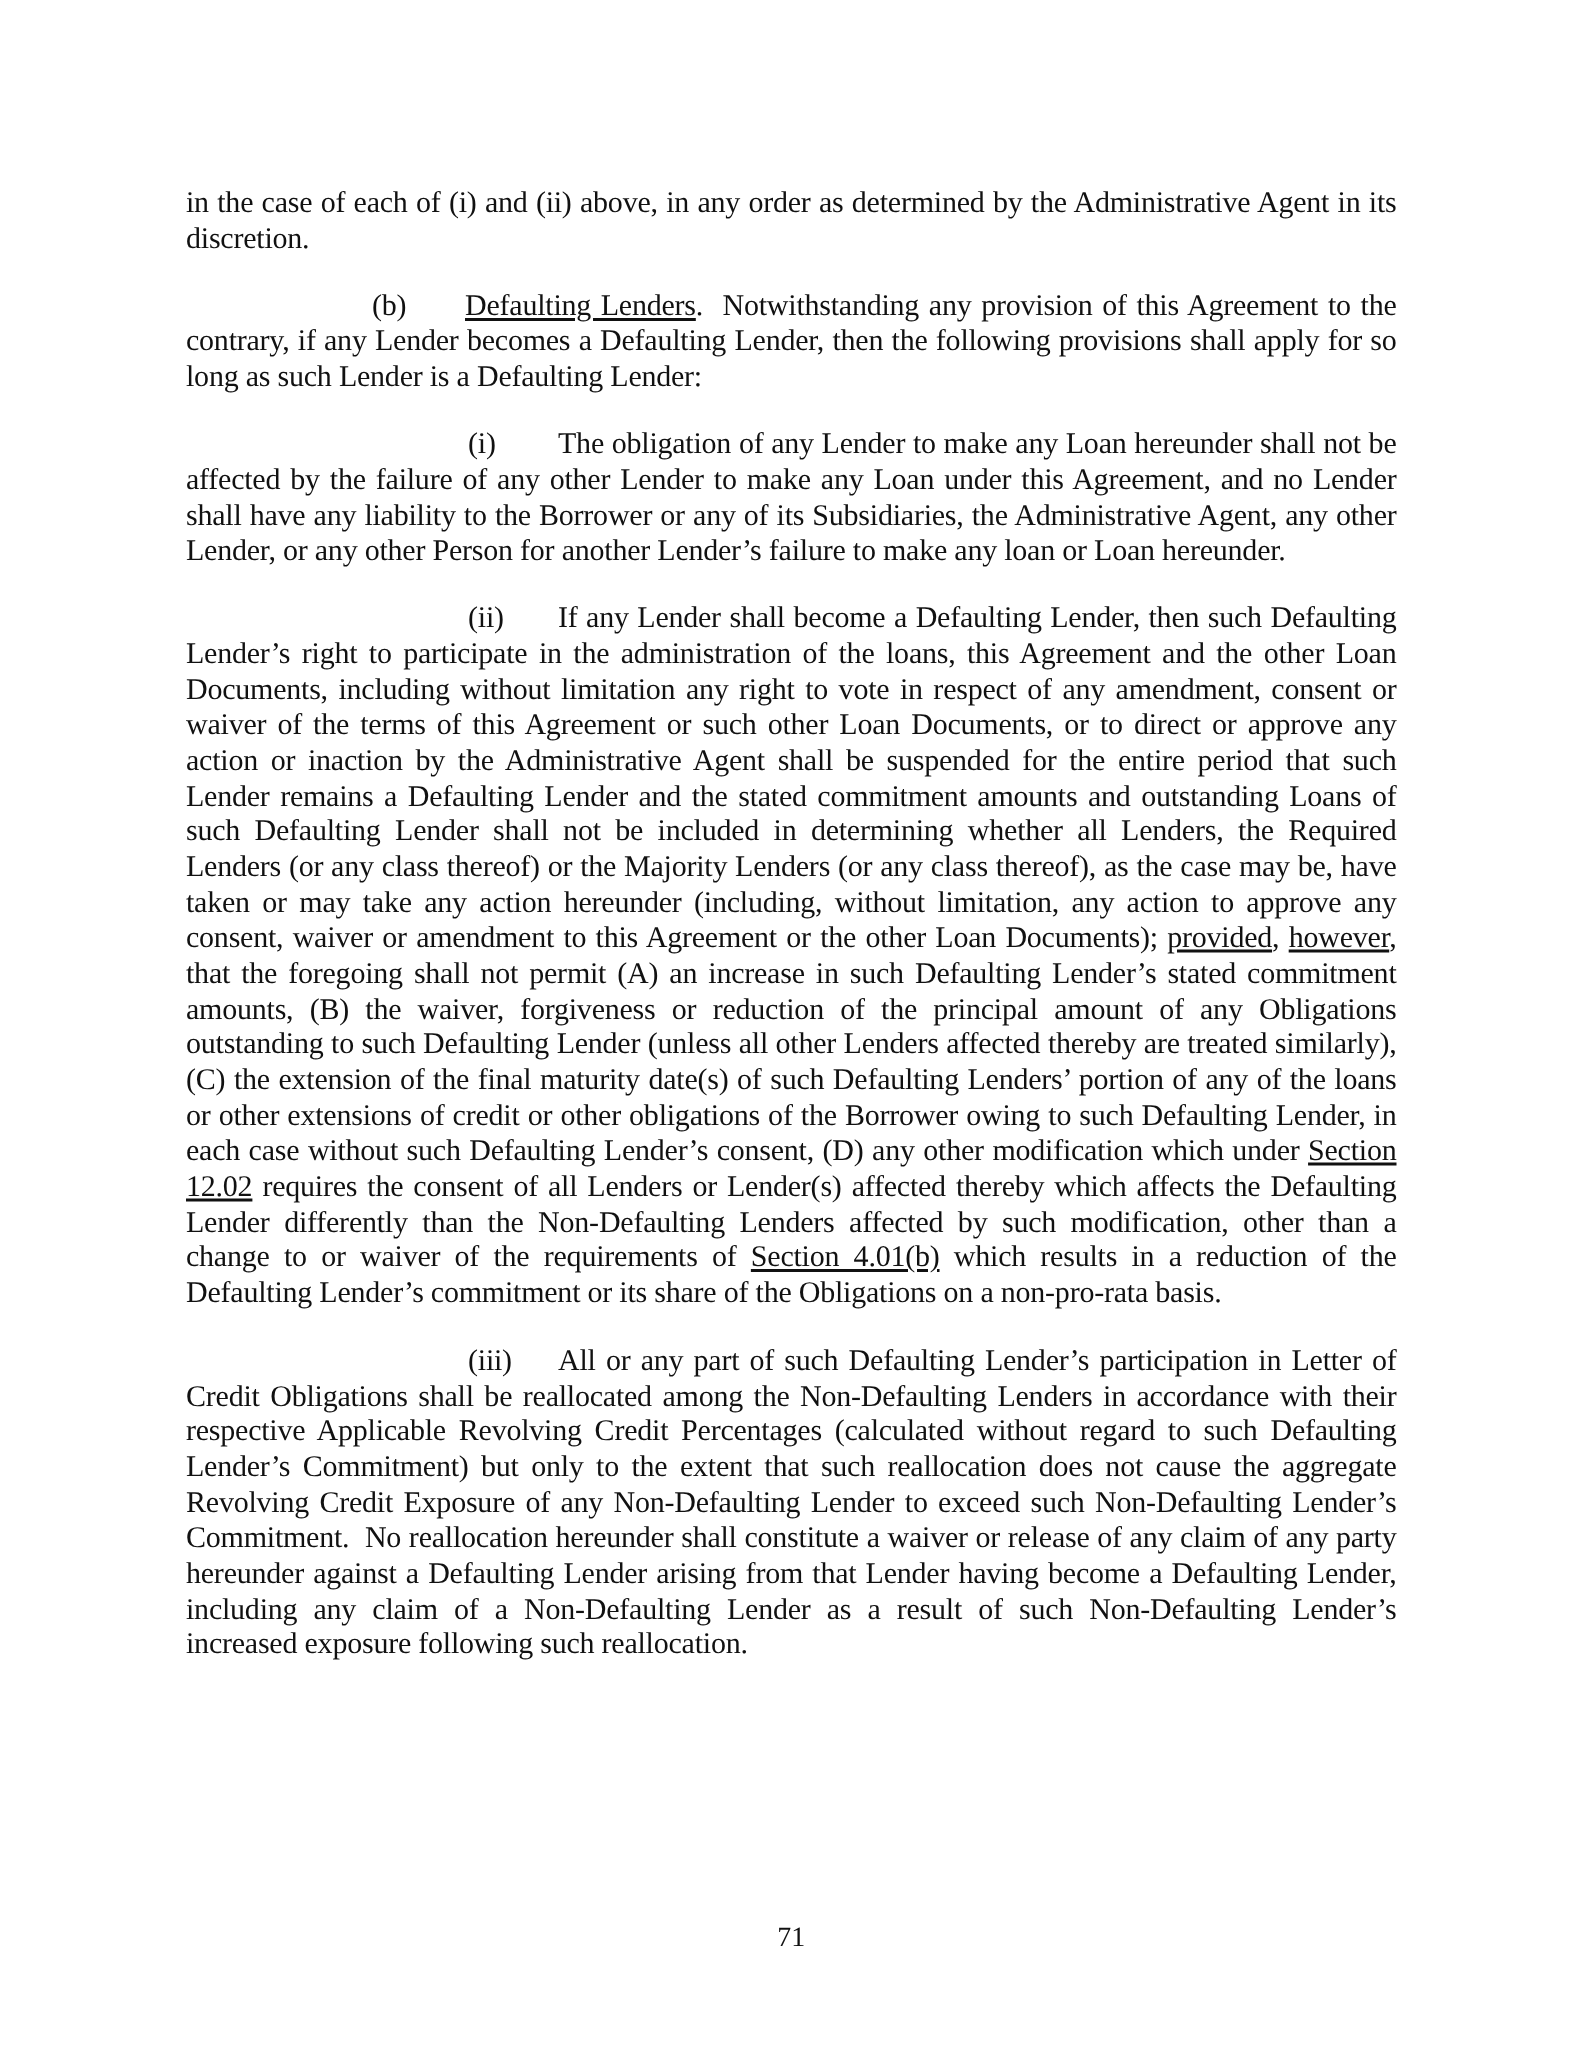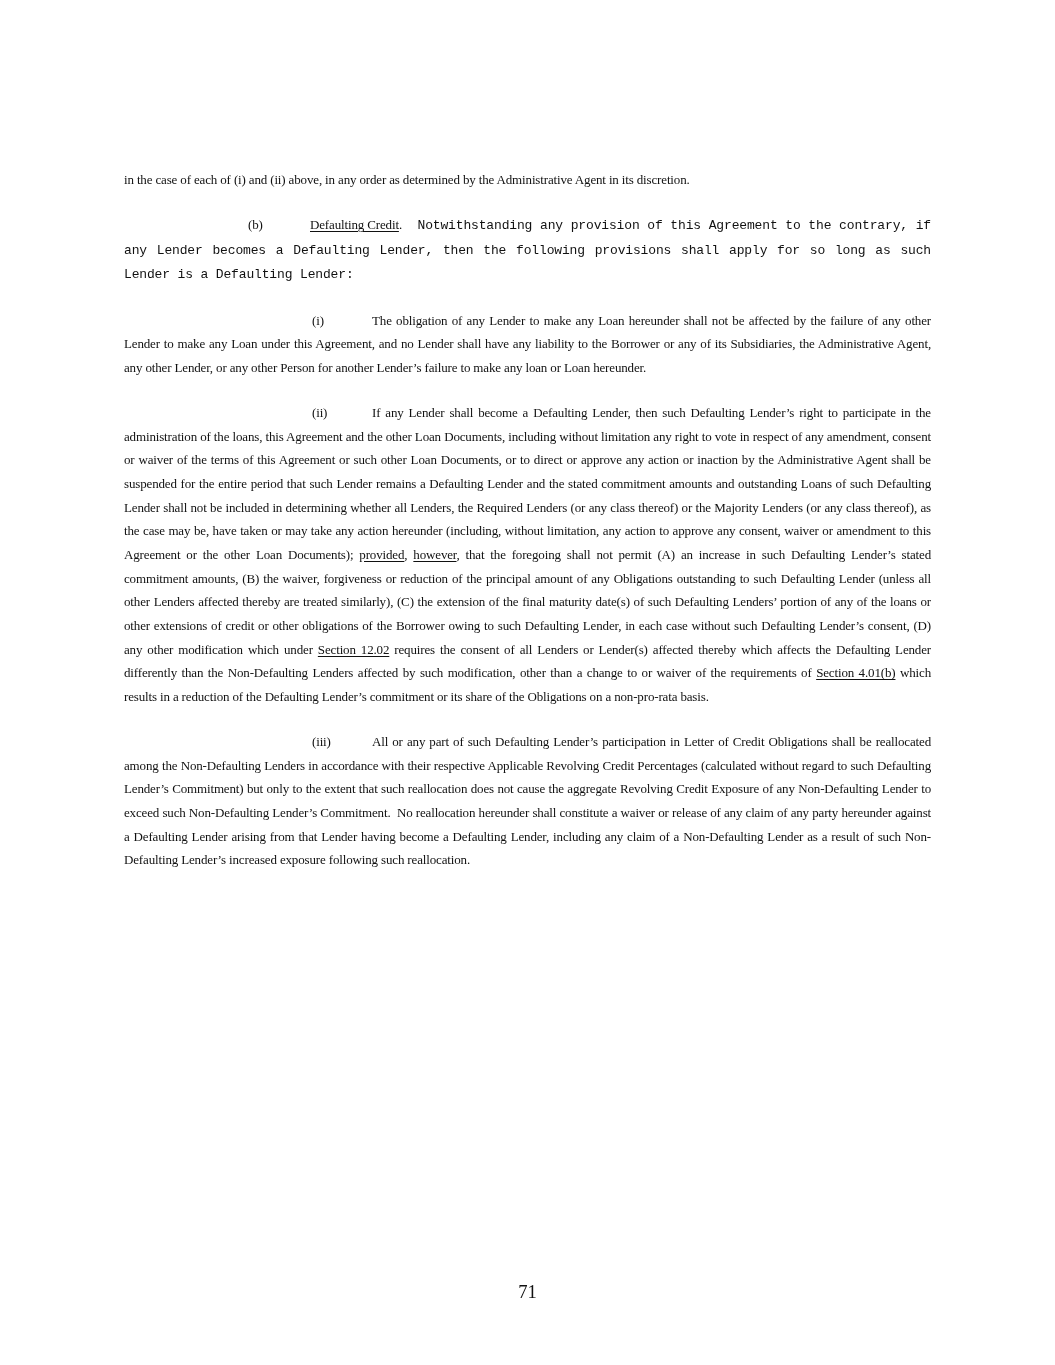--- a/index.html
+++ b/index.html
@@ -13,24 +13,23 @@
       position: relative;
       overflow: hidden;
       font-family: "Liberation Serif", "DejaVu Serif", serif;
       color: #111111;
     }
     .page {
       position: absolute;
       left: 124px;
       top: 124px;
       width: 807px;
-      font-size: 13px;
+      font-size: 20px;
       line-height: 23.65px;
       letter-spacing: -0.15px;
-      margin-top: 44px;
     }
     .para {
       margin: 0 0 21.5px 0;
       text-align: justify;
       text-align-last: left;
     }
     .para.first {
       margin-bottom: 21.5px;
     }
     .indent-b {
@@ -63,21 +62,21 @@
       line-height: 23px;
     }
   </style>
 </head>
 <body>
 
 <div class="page">
 
   <p class="para first"><span>in the case of each of (i) and (ii) above, in any order as determined by the Administrative Agent in its discretion.</span></p>
 
-  <p class="para"><span class="indent-b"></span><span class="marker-b">(b)</span><span class="u">Defaulting Credit</span><span>.</span><span style="white-space: pre-wrap; font-family: Liberation Mono, monospace;">  Notwithstanding any provision of this Agreement to the contrary, if any Lender becomes a Defaulting Lender, then the following provisions shall apply for so long as such Lender is a Defaulting Lender:</span></p>
+  <p class="para"><span class="indent-b"></span><span class="marker-b">(b)</span><span class="u">Defaulting Lenders</span><span>.</span><span style="white-space: pre-wrap;">  Notwithstanding any provision of this Agreement to the contrary, if any Lender becomes a Defaulting Lender, then the following provisions shall apply for so long as such Lender is a Defaulting Lender:</span></p>
 
   <p class="para"><span class="indent-sub"></span><span class="marker-sub">(i)</span><span>The obligation of any Lender to make any Loan hereunder shall not be affected by the failure of any other Lender to make any Loan under this Agreement, and no Lender shall have any liability to the Borrower or any of its Subsidiaries, the Administrative Agent, any other Lender, or any other Person for another Lender’s failure to make any loan or Loan hereunder.</span></p>
 
   <p class="para"><span class="indent-sub"></span><span class="marker-sub">(ii)</span><span>If any Lender shall become a Defaulting Lender, then such Defaulting Lender’s right to participate in the administration of the loans, this Agreement and the other Loan Documents, including without limitation any right to vote in respect of any amendment, consent or waiver of the terms of this Agreement or such other Loan Documents, or to direct or approve any action or inaction by the Administrative Agent shall be suspended for the entire period that such Lender remains a Defaulting Lender and the stated commitment amounts and outstanding Loans of such Defaulting Lender shall not be included in determining whether all Lenders, the Required Lenders (or any class thereof) or the Majority Lenders (or any class thereof), as the case may be, have taken or may take any action hereunder (including, without limitation, any action to approve any consent, waiver or amendment to this Agreement or the other Loan Documents); </span><span class="u">provided</span><span>, </span><span class="u">however</span><span>, that the foregoing shall not permit (A) an increase in such Defaulting Lender’s stated commitment amounts, (B) the waiver, forgiveness or reduction of the principal amount of any Obligations outstanding to such Defaulting Lender (unless all other Lenders affected thereby are treated similarly), (C) the extension of the final maturity date(s) of such Defaulting Lenders’ portion of any of the loans or other extensions of credit or other obligations of the Borrower owing to such Defaulting Lender, in each case without such Defaulting Lender’s consent, (D) any other modification which under </span><span class="u">Section 12.02</span><span> requires the consent of all Lenders or Lender(s) affected thereby which affects the Defaulting Lender differently than the Non-Defaulting Lenders affected by such modification, other than a change to or waiver of the requirements of </span><span class="u">Section 4.01(b)</span><span> which results in a reduction of the Defaulting Lender’s commitment or its share of the Obligations on a non-pro-rata basis.</span></p>
 
   <p class="para"><span class="indent-sub"></span><span class="marker-sub">(iii)</span><span style="white-space: pre-wrap;">All or any part of such Defaulting Lender’s participation in Letter of Credit Obligations shall be reallocated among the Non-Defaulting Lenders in accordance with their respective Applicable Revolving Credit Percentages (calculated without regard to such Defaulting Lender’s Commitment) but only to the extent that such reallocation does not cause the aggregate Revolving Credit Exposure of any Non-Defaulting Lender to exceed such Non-Defaulting Lender’s Commitment.  No reallocation hereunder shall constitute a waiver or release of any claim of any party hereunder against a Defaulting Lender arising from that Lender having become a Defaulting Lender, including any claim of a Non-Defaulting Lender as a result of such Non-Defaulting Lender’s increased exposure following such reallocation.</span></p>
 
 
 </div>
 

